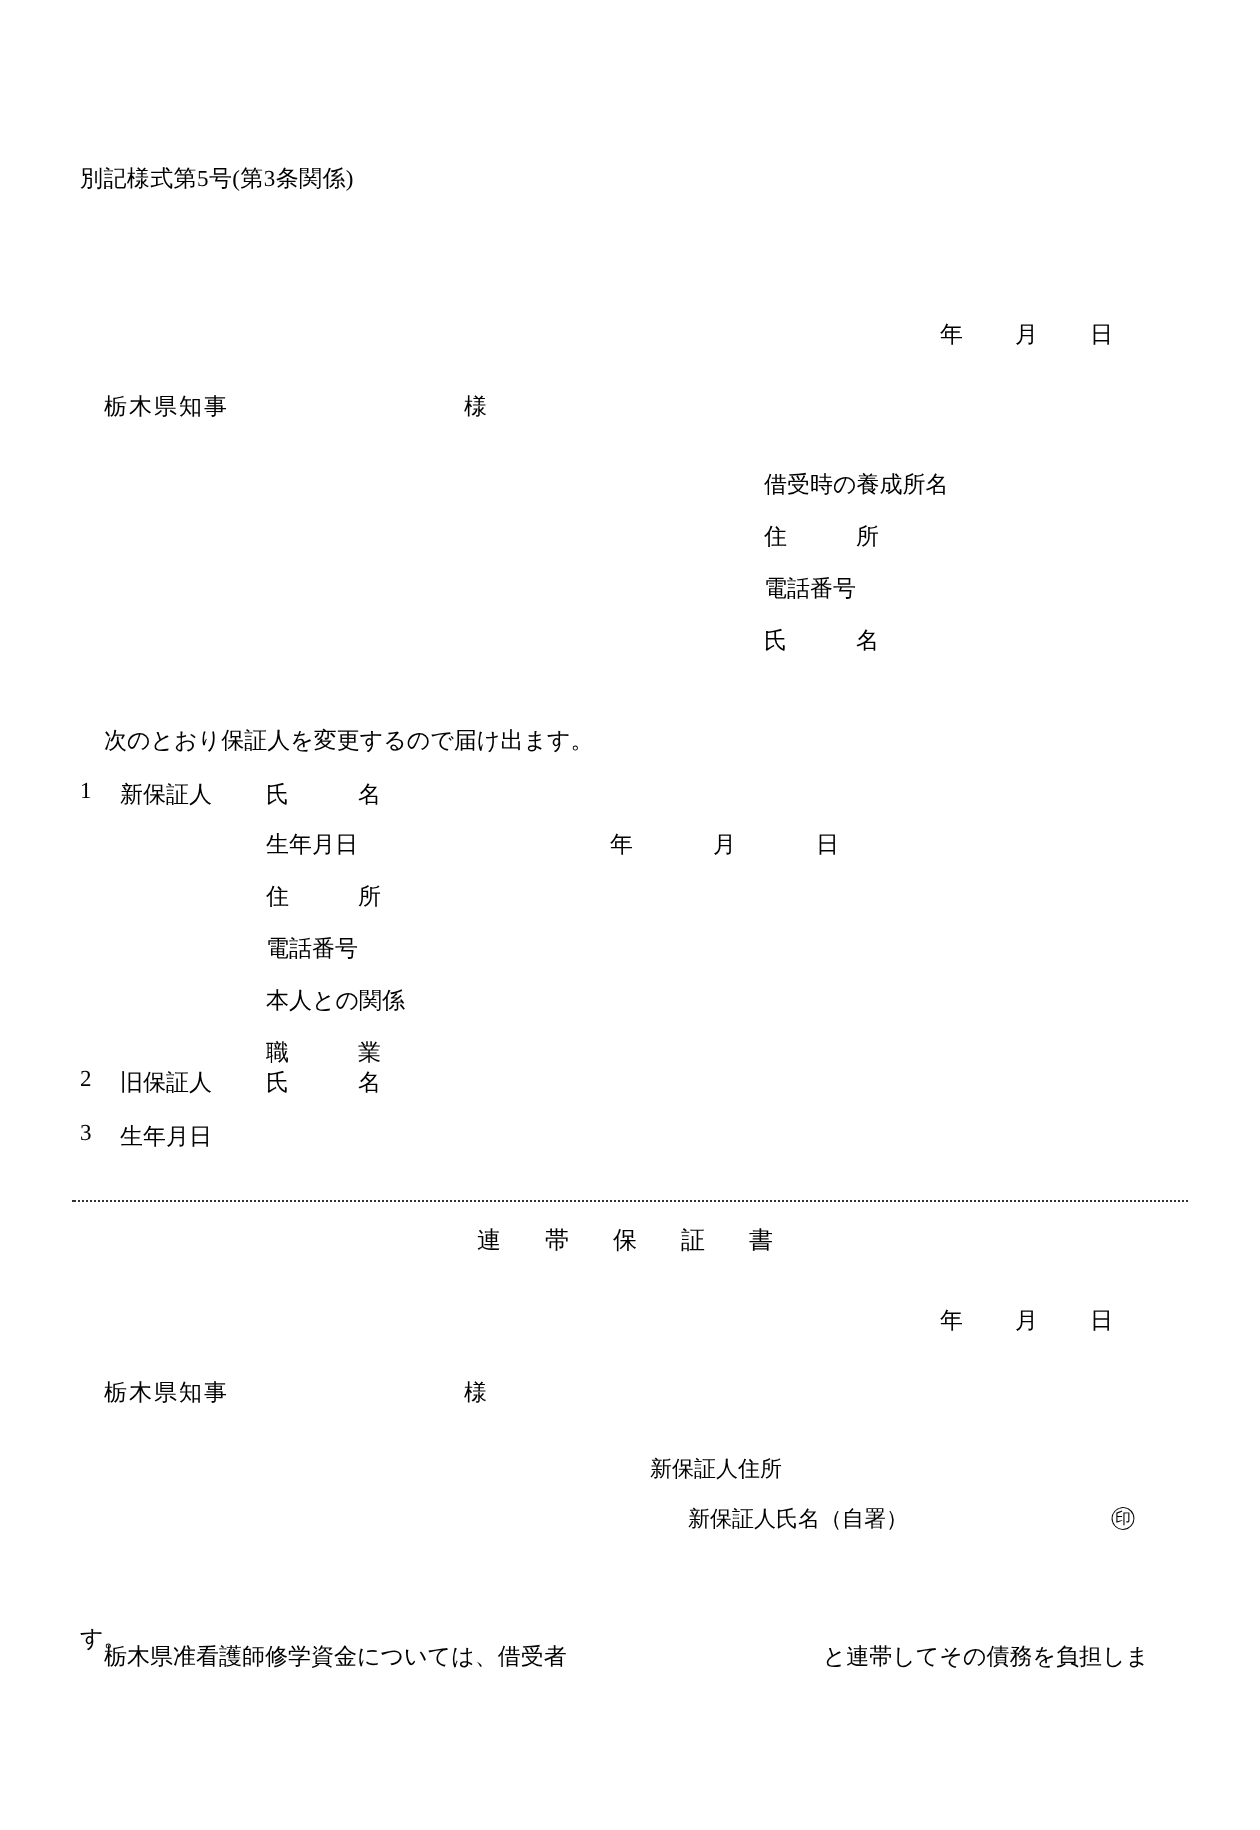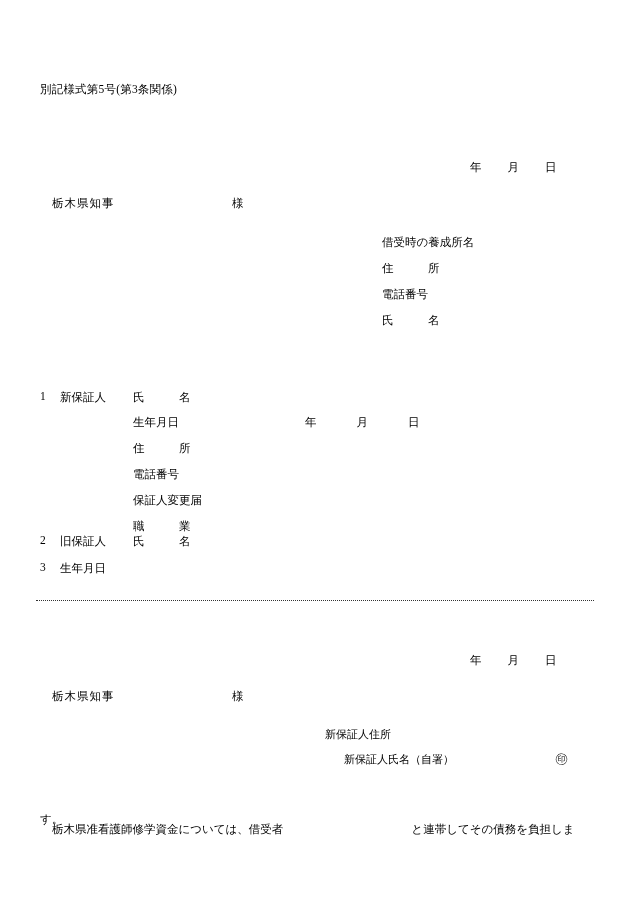--- a/index.html
+++ b/index.html
@@ -105,41 +105,43 @@
   <div class="abs date-line"><span>年</span><span class="date-gap"></span><span>月</span><span class="date-gap"></span><span>日</span></div>
 
   <div class="abs addressee">栃木県知事</div>
   <div class="abs addressee-sama">様</div>
 
   <div class="abs ablock ab1">借受時の養成所名</div>
   <div class="abs ablock ab2">住　　　所</div>
   <div class="abs ablock ab3">電話番号</div>
   <div class="abs ablock ab4">氏　　　名</div>
 
+  <div class="abs statement">次のとおり保証人を変更するので届け出ます。</div>
 
   <div class="abs num n1">1</div>
   <div class="abs num n1lbl">新保証人</div>
 
   <div class="abs fld r1">氏　　　名</div>
   <div class="abs fld r2">生年月日</div>
   <div class="abs birth-date"><span>年</span><span class="gap-m"></span><span>月</span><span class="gap-m"></span><span>日</span></div>
   <div class="abs fld r3">住　　　所</div>
   <div class="abs fld r4">電話番号</div>
-  <div class="abs fld r5">保証人変更届</div>
+  <div class="abs fld r5">本人との関係</div>
   <div class="abs fld r6">職　　　業</div>
 
   <div class="abs num n2">2</div>
   <div class="abs num n2lbl">旧保証人</div>
   <div class="abs fld r7">氏　　　名</div>
 
   <div class="abs num n3">3</div>
   <div class="abs num n3lbl">生年月日</div>
 
   <div class="cutline"></div>
 
+  <div class="abs title2">連　帯　保　証　書</div>
 
   <div class="abs date-line2"><span>年</span><span class="date-gap"></span><span>月</span><span class="date-gap"></span><span>日</span></div>
 
   <div class="abs addressee2">栃木県知事</div>
   <div class="abs addressee2-sama">様</div>
 
   <div class="abs gblock gb1">新保証人住所</div>
   <div class="abs gblock gb2">新保証人氏名（自署）</div>
   <div class="abs seal">㊞</div>
 

